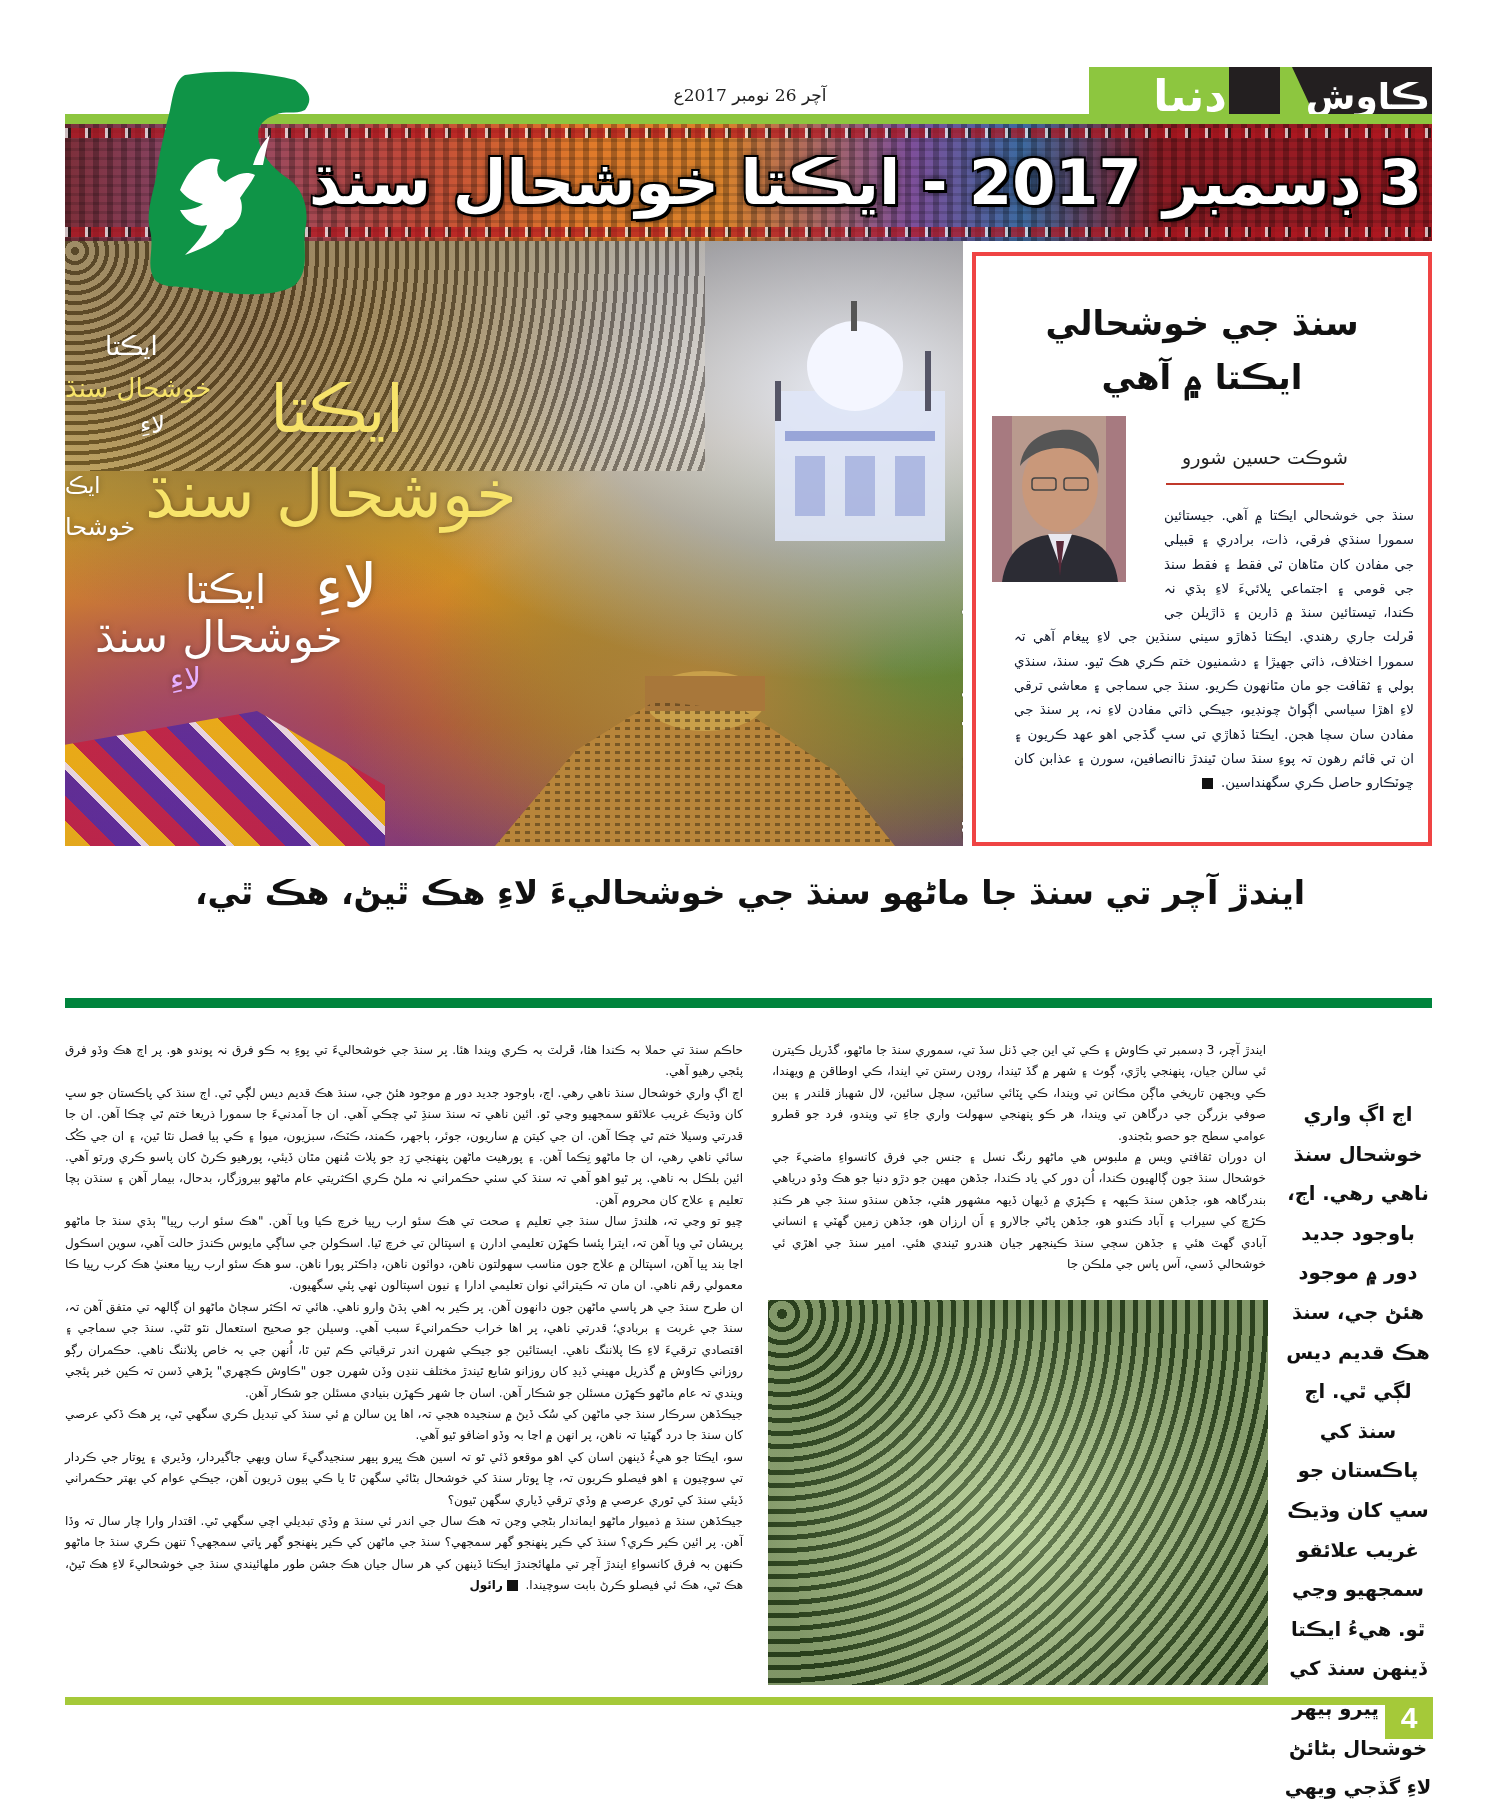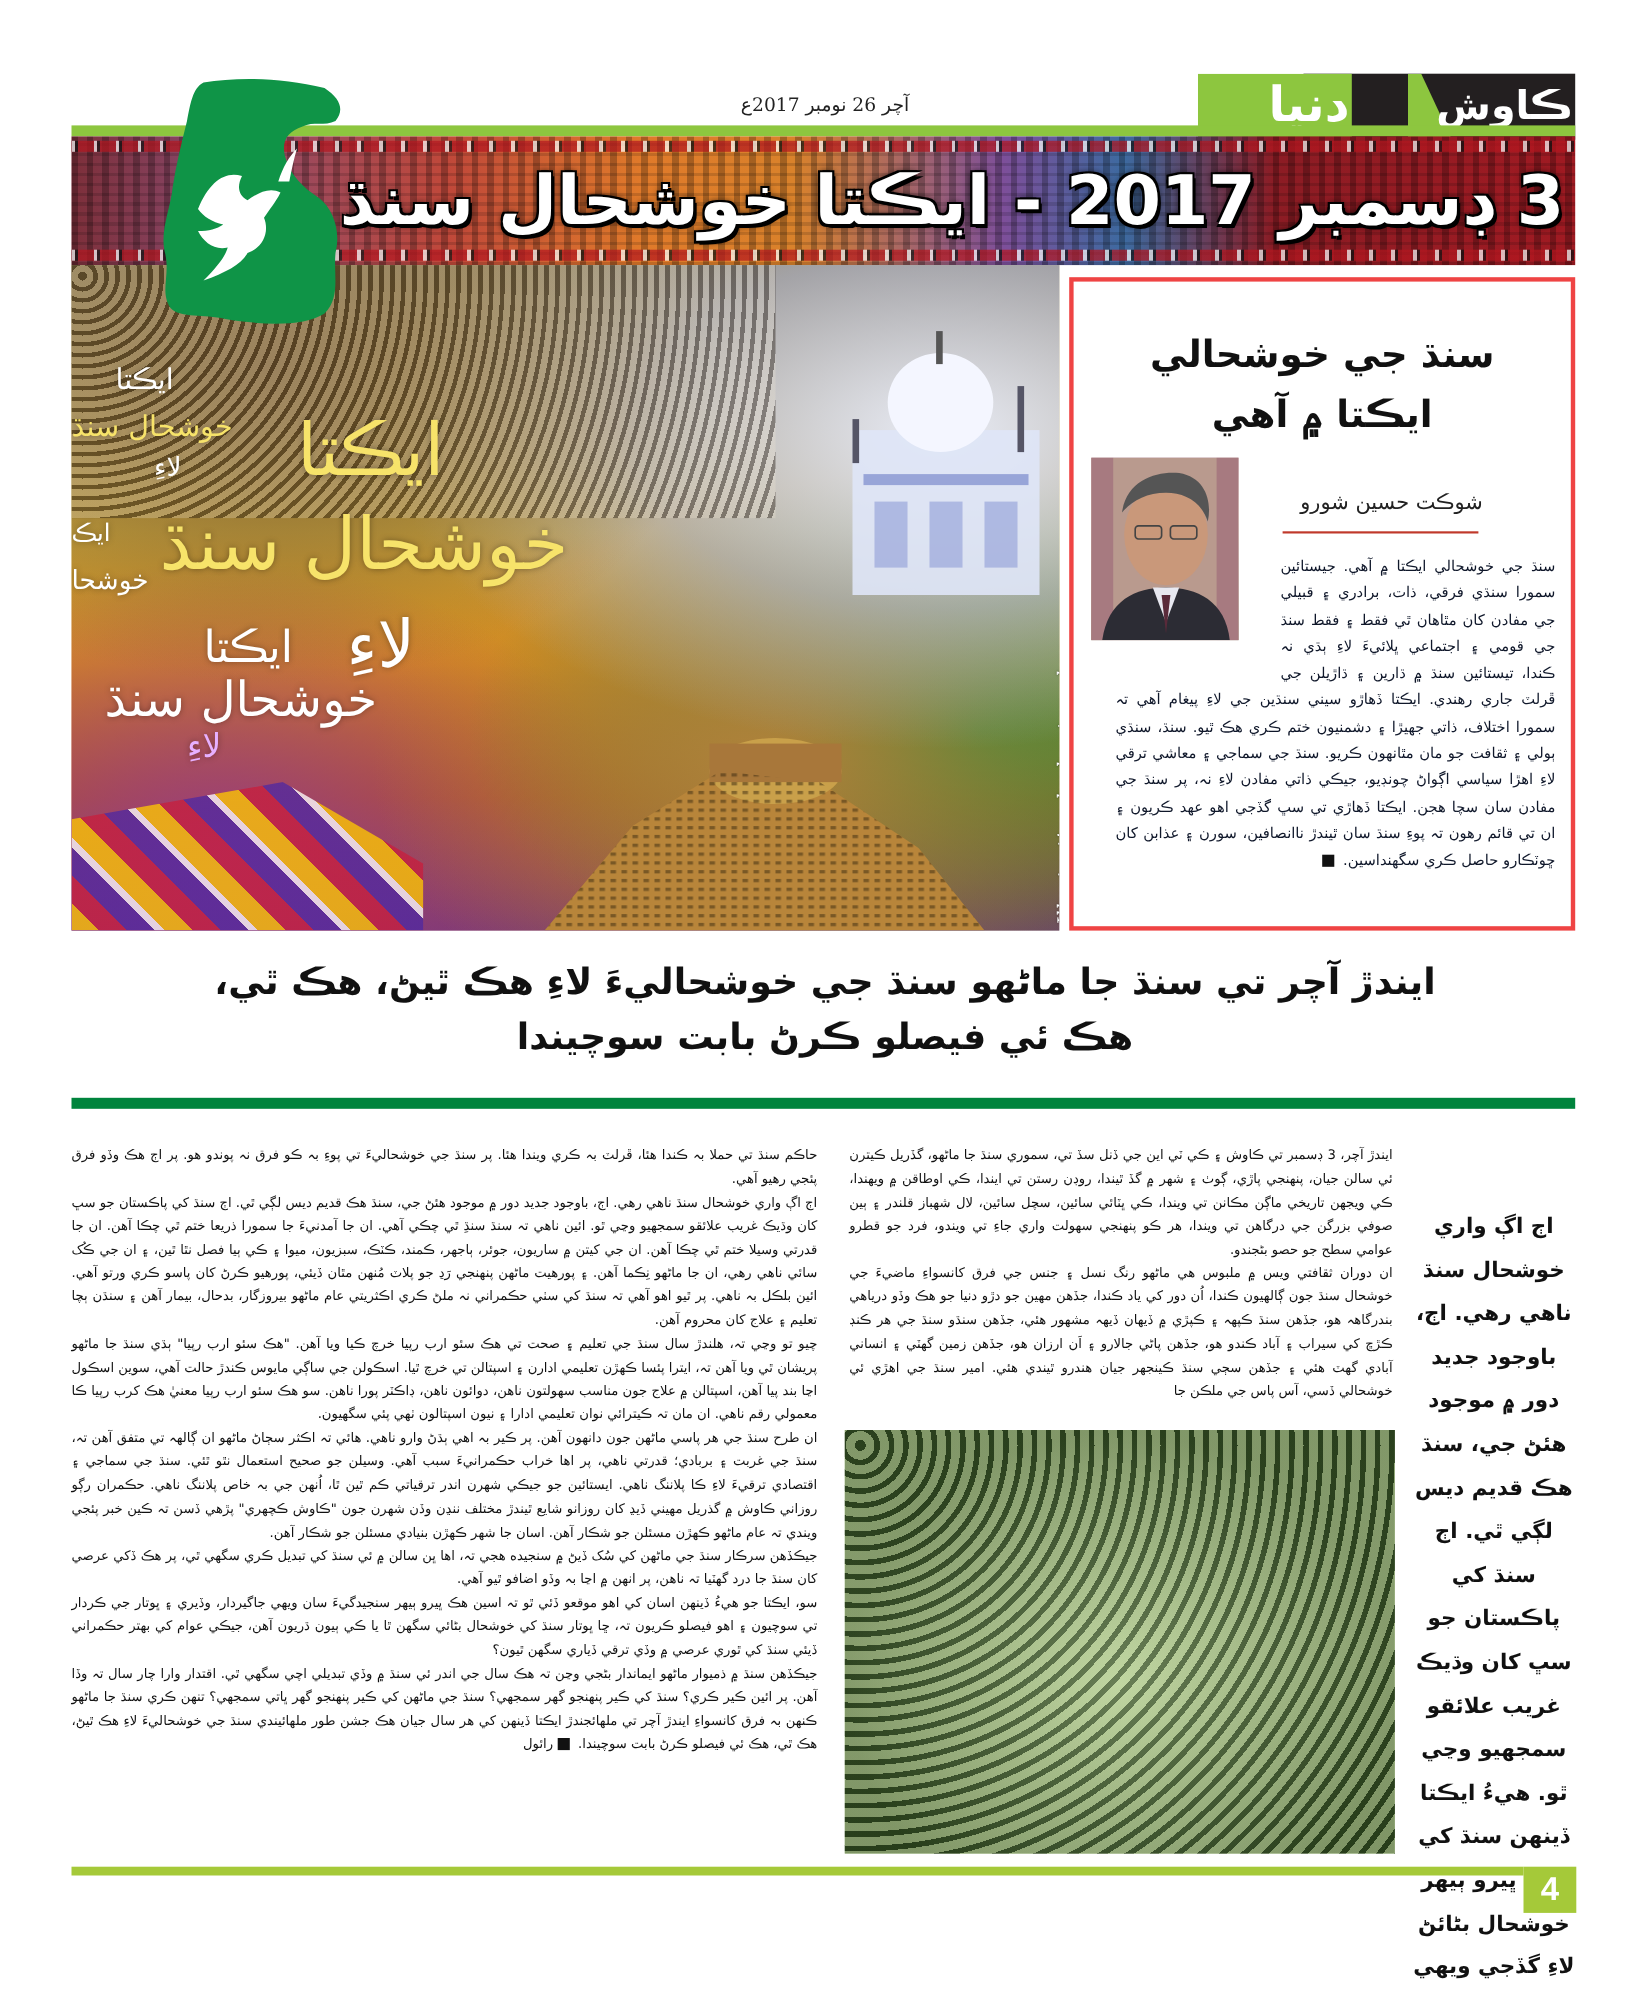--- a/index.html
+++ b/index.html
@@ -86,21 +86,21 @@
   .col-left { left: 65px; top: 1040px; width: 678px; }
   .col-right { left: 772px; top: 1040px; width: 494px; }
   .pull-quote { left: 1283px; top: 1095px; width: 150px; direction: rtl; font-size: 19.5px;
     font-weight: bold; line-height: 39.6px; text-align: center; color: #111; }
   .crowd-photo { left: 768px; top: 1300px; width: 500px; height: 385px; overflow: hidden;
     background:
       repeating-radial-gradient(circle at 14px 14px, rgba(20,40,15,0.75) 0 5px, rgba(200,220,170,0.75) 5px 13px),
       linear-gradient(180deg, #6f8f4f 0%, #8fae6a 50%, #5f7f3f 100%); }
   .crowd-photo .shade { position:absolute; inset:0;
     background: radial-gradient(ellipse at 50% 60%, rgba(210,230,180,0.35) 0%, rgba(40,60,25,0.35) 70%); }
-  .byline { font-weight: normal; margin-left: 20px; }
+  .byline { font-weight: bold; margin-left: 20px; }
   .green-rule-bottom { left: 65px; top: 1697px; width: 1320px; height: 8px; background: #a5c939; }
   .page-num { left: 1385px; top: 1697px; width: 48px; height: 42px; background: #a5c939; color: #fff;
     font-size: 30px; font-weight: bold; text-align: center; line-height: 42px;
     font-family: "Liberation Sans", sans-serif; }
 </style>
 </head>
 <body>
 
 <div class="abs masthead-dark"></div>
 <div class="abs masthead-green"></div>
@@ -187,21 +187,20 @@
   <div class="author-rule"></div>
   <div class="opinion-body">
     <div class="wrap-spacer"></div>
     <span>سنڌ جي خوشحالي ايڪتا ۾ آهي. جيستائين سمورا سنڌي فرقي، ذات، برادري ۽ قبيلي جي مفادن کان مٿاهان ٿي فقط ۽ فقط سنڌ جي قومي ۽ اجتماعي ڀلائيءَ لاءِ ٻڌي نہ ڪندا، تيستائين سنڌ ۾ ڌارين ۽ ڌاڙيلن جي ڦرلٽ جاري رهندي. ايڪتا ڏهاڙو سيني سنڌين جي لاءِ پيغام آهي تہ سمورا اختلاف، ذاتي جهيڙا ۽ دشمنيون ختم ڪري هڪ ٿيو. سنڌ، سنڌي ٻولي ۽ ثقافت جو مان مٿانهون ڪريو. سنڌ جي سماجي ۽ معاشي ترقي لاءِ اهڙا سياسي اڳواڻ چونڊيو، جيڪي ذاتي مفادن لاءِ نہ، پر سنڌ جي مفادن سان سچا هجن. ايڪتا ڏهاڙي تي سڀ گڏجي اهو عهد ڪريون ۽ ان تي قائم رهون تہ پوءِ سنڌ سان ٿيندڙ ناانصافين، سورن ۽ عذابن کان ڇوٽڪارو حاصل ڪري سگهنداسين.</span>
     <span class="end-mark"></span>
   </div>
 </div>
 
 <div class="abs headline">
   <div>ايندڙ آچر تي سنڌ جا ماڻهو سنڌ جي خوشحاليءَ لاءِ هڪ ٿيڻ، هڪ ٿي،</div>
-  <div>هڪ ئي فيصلو ڪرڻ بابت سوچيندا</div>
 </div>
 <div class="abs green-rule-mid"></div>
 
 <div class="abs col col-right">
   <p>ايندڙ آچر، 3 ڊسمبر تي ڪاوش ۽ ڪي ٽي اين جي ڏنل سڏ تي، سموري سنڌ جا ماڻهو، گڏريل ڪيترن ئي سالن جيان، پنهنجي پاڙي، ڳوٺ ۽ شهر ۾ گڏ ٿيندا، روڊن رستن تي ايندا، ڪي اوطاقن ۾ ويهندا، ڪي ويجهن تاريخي ماڳن مڪانن تي ويندا، ڪي ڀٽائي سائين، سچل سائين، لال شهباز قلندر ۽ ٻين صوفي بزرگن جي درگاهن تي ويندا، هر ڪو پنهنجي سهولت واري جاءِ تي ويندو، فرد جو قطرو عوامي سطح جو حصو بڻجندو.</p>
   <p>ان دوران ثقافتي ويس ۾ ملبوس هي ماڻهو رنگ نسل ۽ جنس جي فرق کانسواءِ ماضيءَ جي خوشحال سنڌ جون ڳالهيون ڪندا، اُن دور کي ياد ڪندا، جڏهن مهين جو دڙو دنيا جو هڪ وڏو درياهي بندرگاهہ هو، جڏهن سنڌ ڪپهہ ۽ ڪپڙي ۾ ڏيهان ڏيهہ مشهور هئي، جڏهن سنڌو سنڌ جي هر ڪنڊ ڪڙڇ کي سيراب ۽ آباد ڪندو هو، جڏهن پاڻي جالارو ۽ اَن ارزان هو، جڏهن زمين گهٽي ۽ انساني آبادي گهٽ هئي ۽ جڏهن سڄي سنڌ ڪينجهر جيان هندرو ٿيندي هئي. امير سنڌ جي اهڙي ئي خوشحالي ڏسي، آس پاس جي ملڪن جا</p>
 </div>
 
 <div class="abs pull-quote">اڄ اڳ واري خوشحال سنڌ ناهي رهي. اڄ، باوجود جديد دور ۾ موجود هئڻ جي، سنڌ هڪ قديم ديس لڳي ٿي. اڄ سنڌ کي پاڪستان جو سڀ کان وڌيڪ غريب علائقو سمجهيو وڃي ٿو. هيءُ ايڪتا ڏينهن سنڌ کي هڪ ڀيرو ٻيهر خوشحال بڻائڻ لاءِ گڏجي ويهي سوچڻ جو ڏينهن آهي.</div>
 

